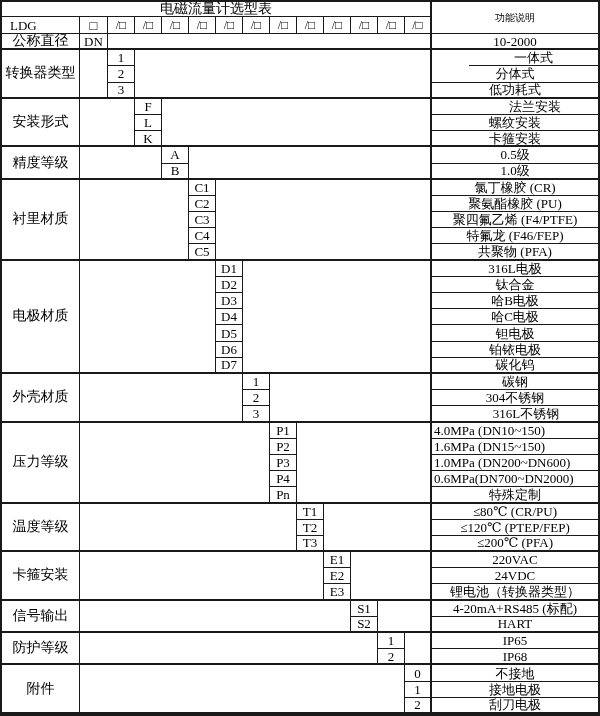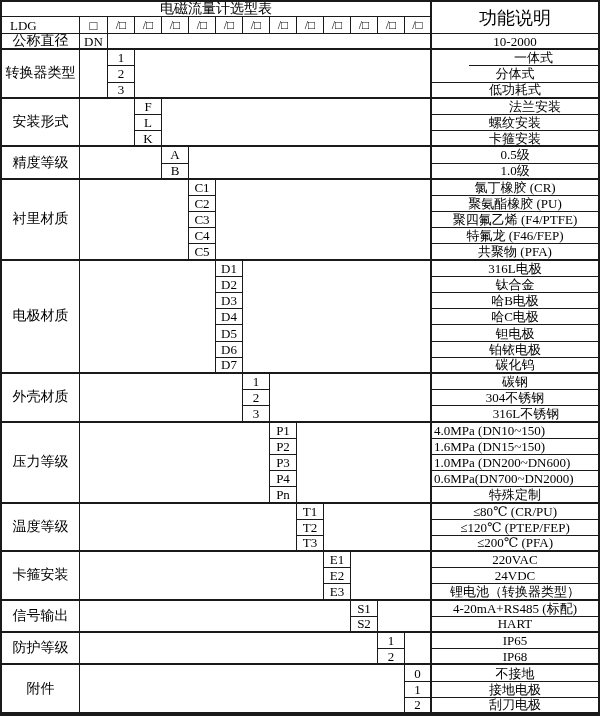--- a/index.html
+++ b/index.html
@@ -21,21 +21,21 @@
     font-size:13px; line-height:1;
   }
   .secend  { border-bottom-width:2px; }
   .predesc { border-right-width:2px; }
   .lastcol { border-right:none; }
   .leftal  { justify-content:flex-start; padding-left:2px; }
   .cat     { font-size:14px; }
   .desc    { font-size:13px; }
   .code    { font-size:13px; }
   .title   { grid-column:1/15; grid-row:1; font-size:14px; border-right-width:2px; }
-  .funchdr { grid-column:15/16; grid-row:1/3; font-size:18px; border-right:none; }
+  .funchdr { grid-column:15/16; grid-row:1/3; font-size:10px; border-right:none; }
   .ldg     { grid-column:1; grid-row:2; justify-content:flex-start; padding-left:8px; }
   .box     { grid-column:2; grid-row:2; }
   .slot    { font-size:12px; letter-spacing:0; }
 </style>
 </head>
 <body>
 
 <div class="table" id="grid">
   <div class="cell title predesc">电磁流量计选型表</div>
   <div class="cell funchdr lastcol">功能说明</div>

